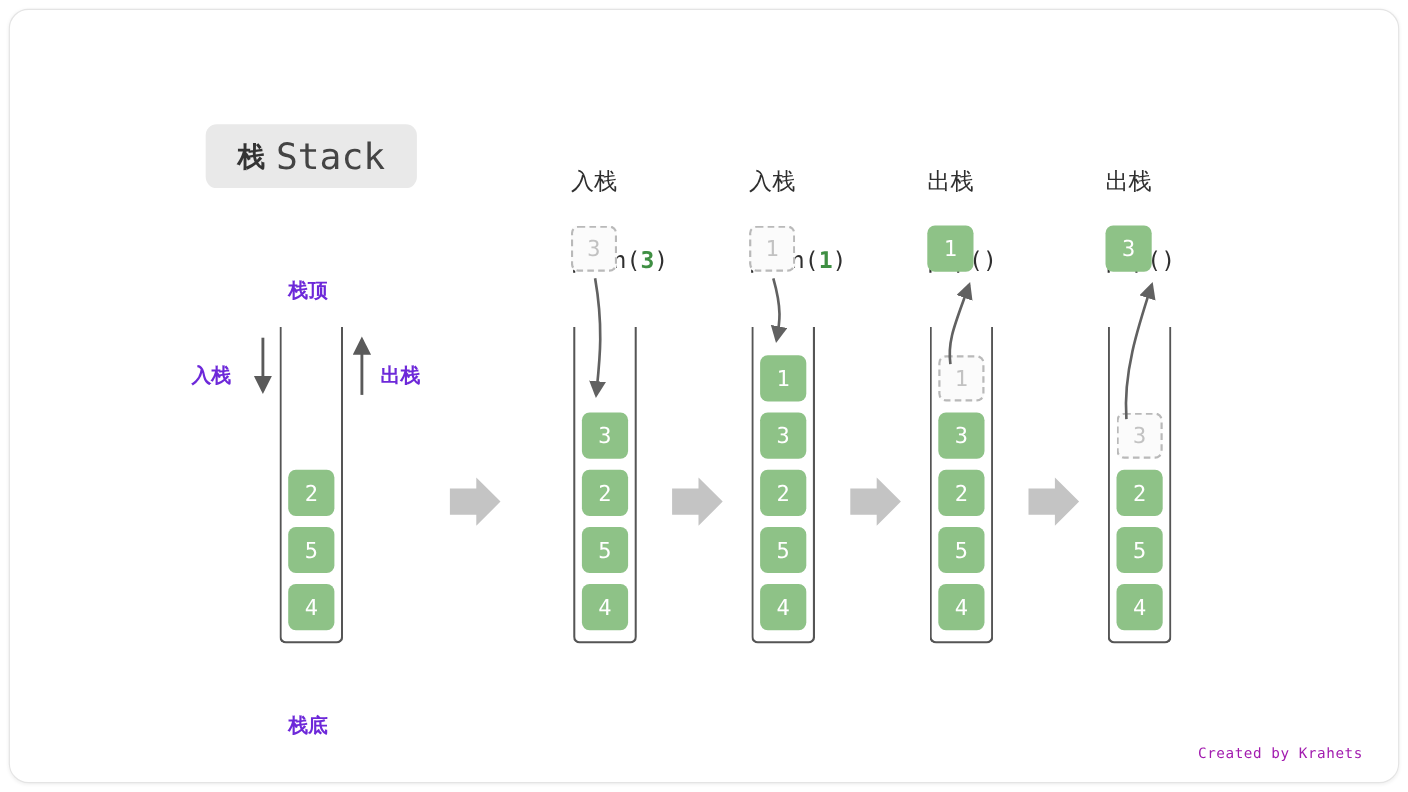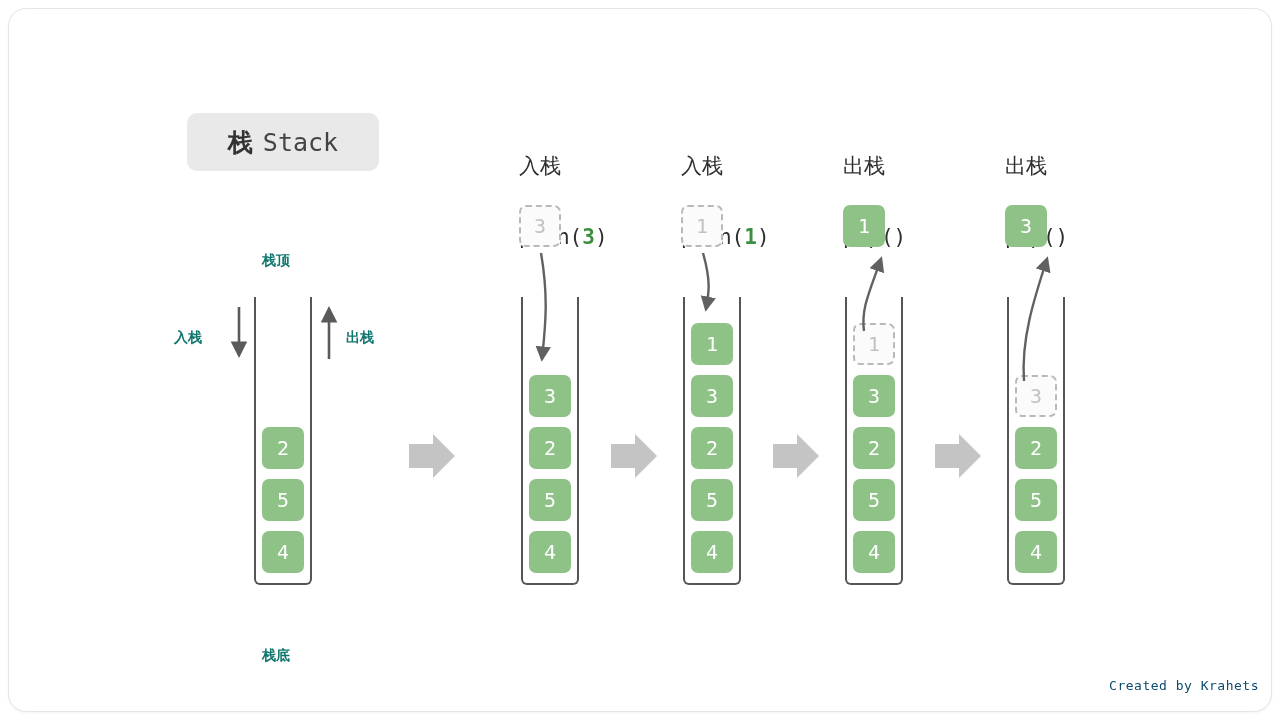--- a/index.html
+++ b/index.html
@@ -29,28 +29,28 @@
     border-radius: 10px;
     display: flex; align-items: center; justify-content: center;
     white-space: pre;
   }
   #title-badge .zh {
     font-family: "Liberation Sans", "DejaVu Sans", sans-serif;
     font-weight: bold; font-size: 25px; color: #333333;
   }
   #title-badge .en {
     font-family: "DejaVu Sans Mono", "Liberation Mono", monospace;
-    font-size: 25px; color: #444444; margin-left: 10px;
+    font-size: 33px; color: #444444; margin-left: 10px;
   }
 
   
   .zh-label {
     position: absolute;
     font-family: Liberation Serif, serif;
-    font-weight: bold; font-size: 14px; color: #0f766e;
+    font-weight: bold; font-size: 18px; color: #6d28d9;
     white-space: pre;
   }
 
   
   .col-head {
     position: absolute;
     width: 180px;
     white-space: pre;
   }
   .col-head .op {
@@ -97,24 +97,24 @@
     color: #c2c2c2;
     border: 2px dashed #b9b9b9;
   }
 
   
   #overlay { position: absolute; left: 0; top: 0; width: 1262px; height: 702px; pointer-events: none; }
 
   
   #footer {
     position: absolute;
-    right: 12px; bottom: 18px;
+    right: 32px; bottom: 18px;
     font-family: "DejaVu Sans Mono", "Liberation Mono", monospace;
     font-size: 13px;
-    color: #0c4a6e;
+    color: #a21caf;
     letter-spacing: 0.5px;
     white-space: pre;
   }
 </style>
 </head>
 <body>
 
 <div id="card">
   <div class="stage">
 

